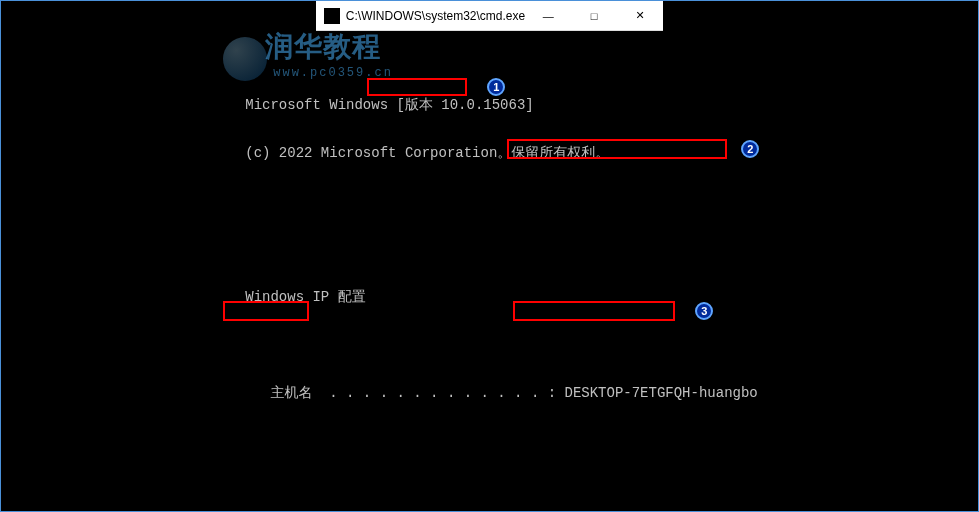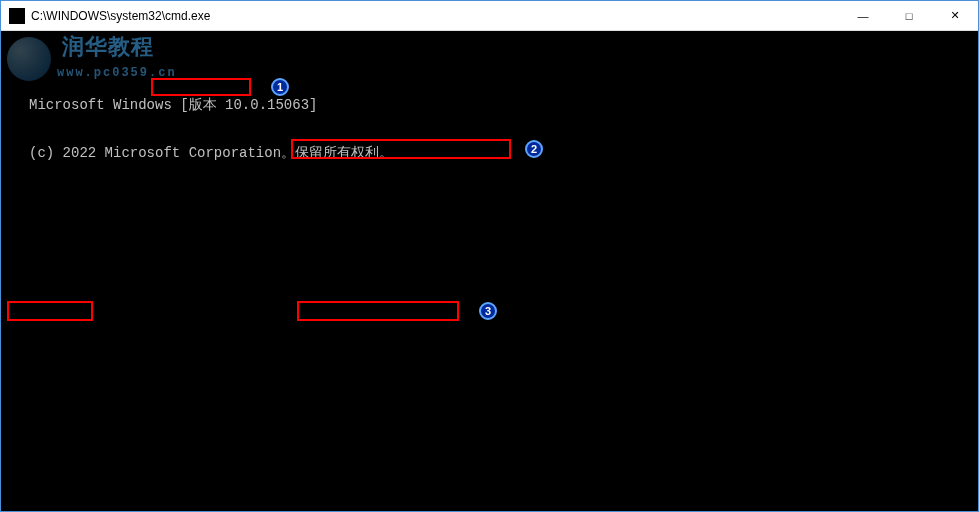--- a/index.html
+++ b/index.html
@@ -1,27 +1,27 @@
 <!DOCTYPE html>
 <html><head>
 <meta charset="utf-8">
 <style>
-  * { margin: 0; padding: 0; box-sizing: border-box; }
+  * { margin: 0; padding: 0; box-sizing: border-box; align-items: center; }
   body { width: 979px; height: 512px; font-family: "NSimSun","SimSun","Courier New",monospace; font-size: 14px; background: #fff; overflow: hidden; }
   .window { width: 979px; height: 512px; border: 1px solid #4a90d9; display: flex; flex-direction: column; background: #000; }
   .titlebar { height: 30px; background: #fff; display: flex; align-items: center; padding-left: 8px; border-bottom: 1px solid #ddd; }
   .titlebar .icon { width: 16px; height: 16px; background: #000; margin-right: 6px; display: inline-block; }
   .titlebar .title { flex: 1; font-family: "Segoe UI", sans-serif; font-size: 12px; color: #000; white-space: nowrap; overflow: hidden; }
   .win-btn { width: 46px; height: 30px; display: flex; align-items: center; justify-content: center; font-family: "Segoe UI Symbol", sans-serif; font-size: 11px; color: #000; cursor: pointer; }
   .terminal { flex: 1; background: #000; color: #c0c0c0; padding: 2px 4px; line-height: 16px; white-space: pre; font-family: "NSimSun","SimSun","Courier New",monospace; position: relative; overflow: hidden; }
   .terminal .line { height: 16px; margin-left: 24px; }
   .watermark { position: absolute; top: 0; left: 0; pointer-events: none; }
   .wm-circle { position: absolute; left: 6px; top: 6px; width: 44px; height: 44px; border-radius: 50%; background: radial-gradient(circle at 30% 30%, rgba(160,220,255,0.55), rgba(0,110,200,0.45)); opacity: 0.55; }
-  .wm-text { position: absolute; left: 61px; top: 10px; font-size: 22px; font-weight: bold; color: rgba(70,170,240,0.55); letter-spacing: 1px; }
-  .wm-sub { position: absolute; left: 56px; top: 34px; font-size: 12px; color: rgba(70,170,240,0.5); letter-spacing: 2px; font-weight: bold; }
+  .wm-text { position: absolute; left: 48px; top: 10px; font-size: 28px; font-weight: bold; color: rgba(70,170,240,0.55); letter-spacing: 1px; }
+  .wm-sub { position: absolute; left: 56px; top: 34px; font-size: 12px; color: rgba(70,170,240,0.5); letter-spacing: 2px; }
   .hl { position: absolute; border: 2px solid #ff0000; pointer-events: none; }
   .badge { position: absolute; width: 18px; height: 18px; border-radius: 50%; background: #002a9b; border: 2px solid #5fa5ff; color: #fff; font-size: 11px; font-weight: bold; display: flex; align-items: center; justify-content: center; font-family: Arial, sans-serif; pointer-events: none; }
 </style>
 </head>
 <body>
 
 <div class="window">
   <div class="titlebar">
     <span class="icon"></span>
     <span class="title">C:\WINDOWS\system32\cmd.exe</span>
@@ -34,21 +34,23 @@
     <div class="watermark">
       <div class="wm-circle"></div>
       <div class="wm-text">润华教程</div>
       <div class="wm-sub">www.pc0359.cn</div>
     </div>
 
     <div class="line">Microsoft Windows [版本 10.0.15063]</div>
     <div class="line">(c) 2022 Microsoft Corporation。保留所有权利。</div>
     <div class="line"> </div>
     <div class="line"> </div>
+    <div class="line">Windows IP 配置</div>
     <div class="line"> </div>
+    <div class="line"><span>   主机名  . . . . . . . . . . . . . : </span><span>DESKTOP-7ETGFQH-huangbo</span></div>
     
     
     
     
     
     
     
     
     
     

